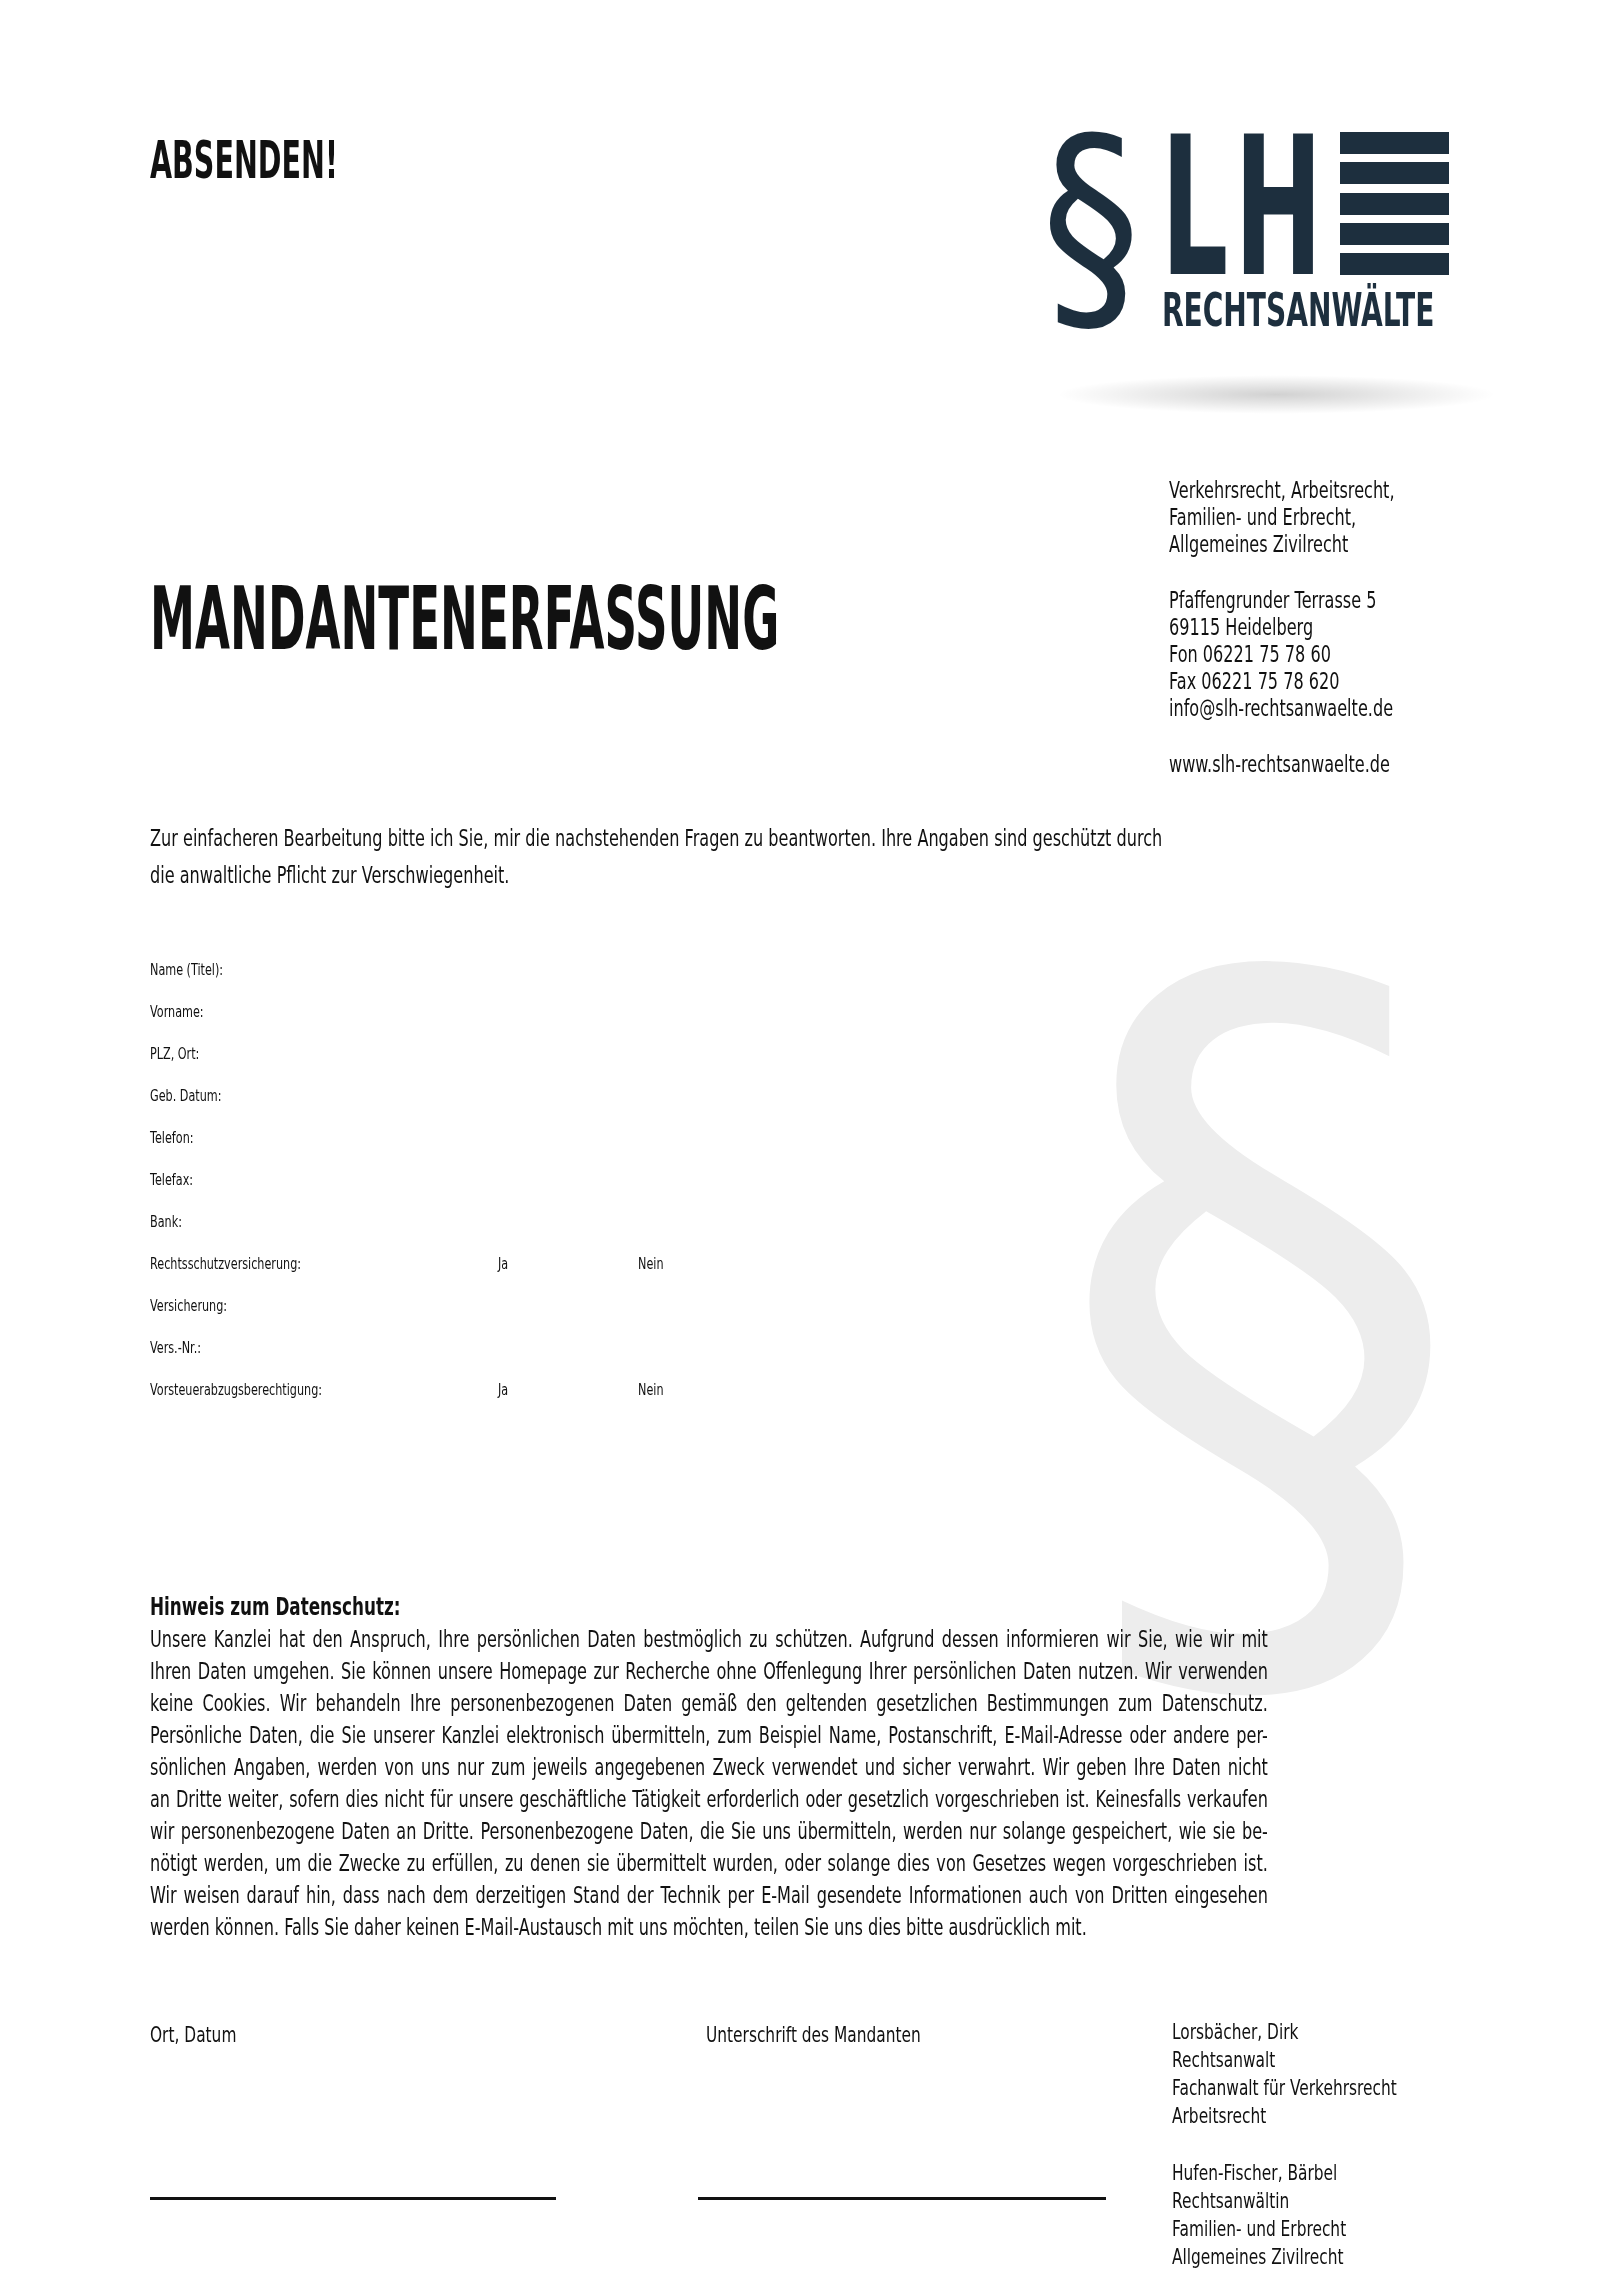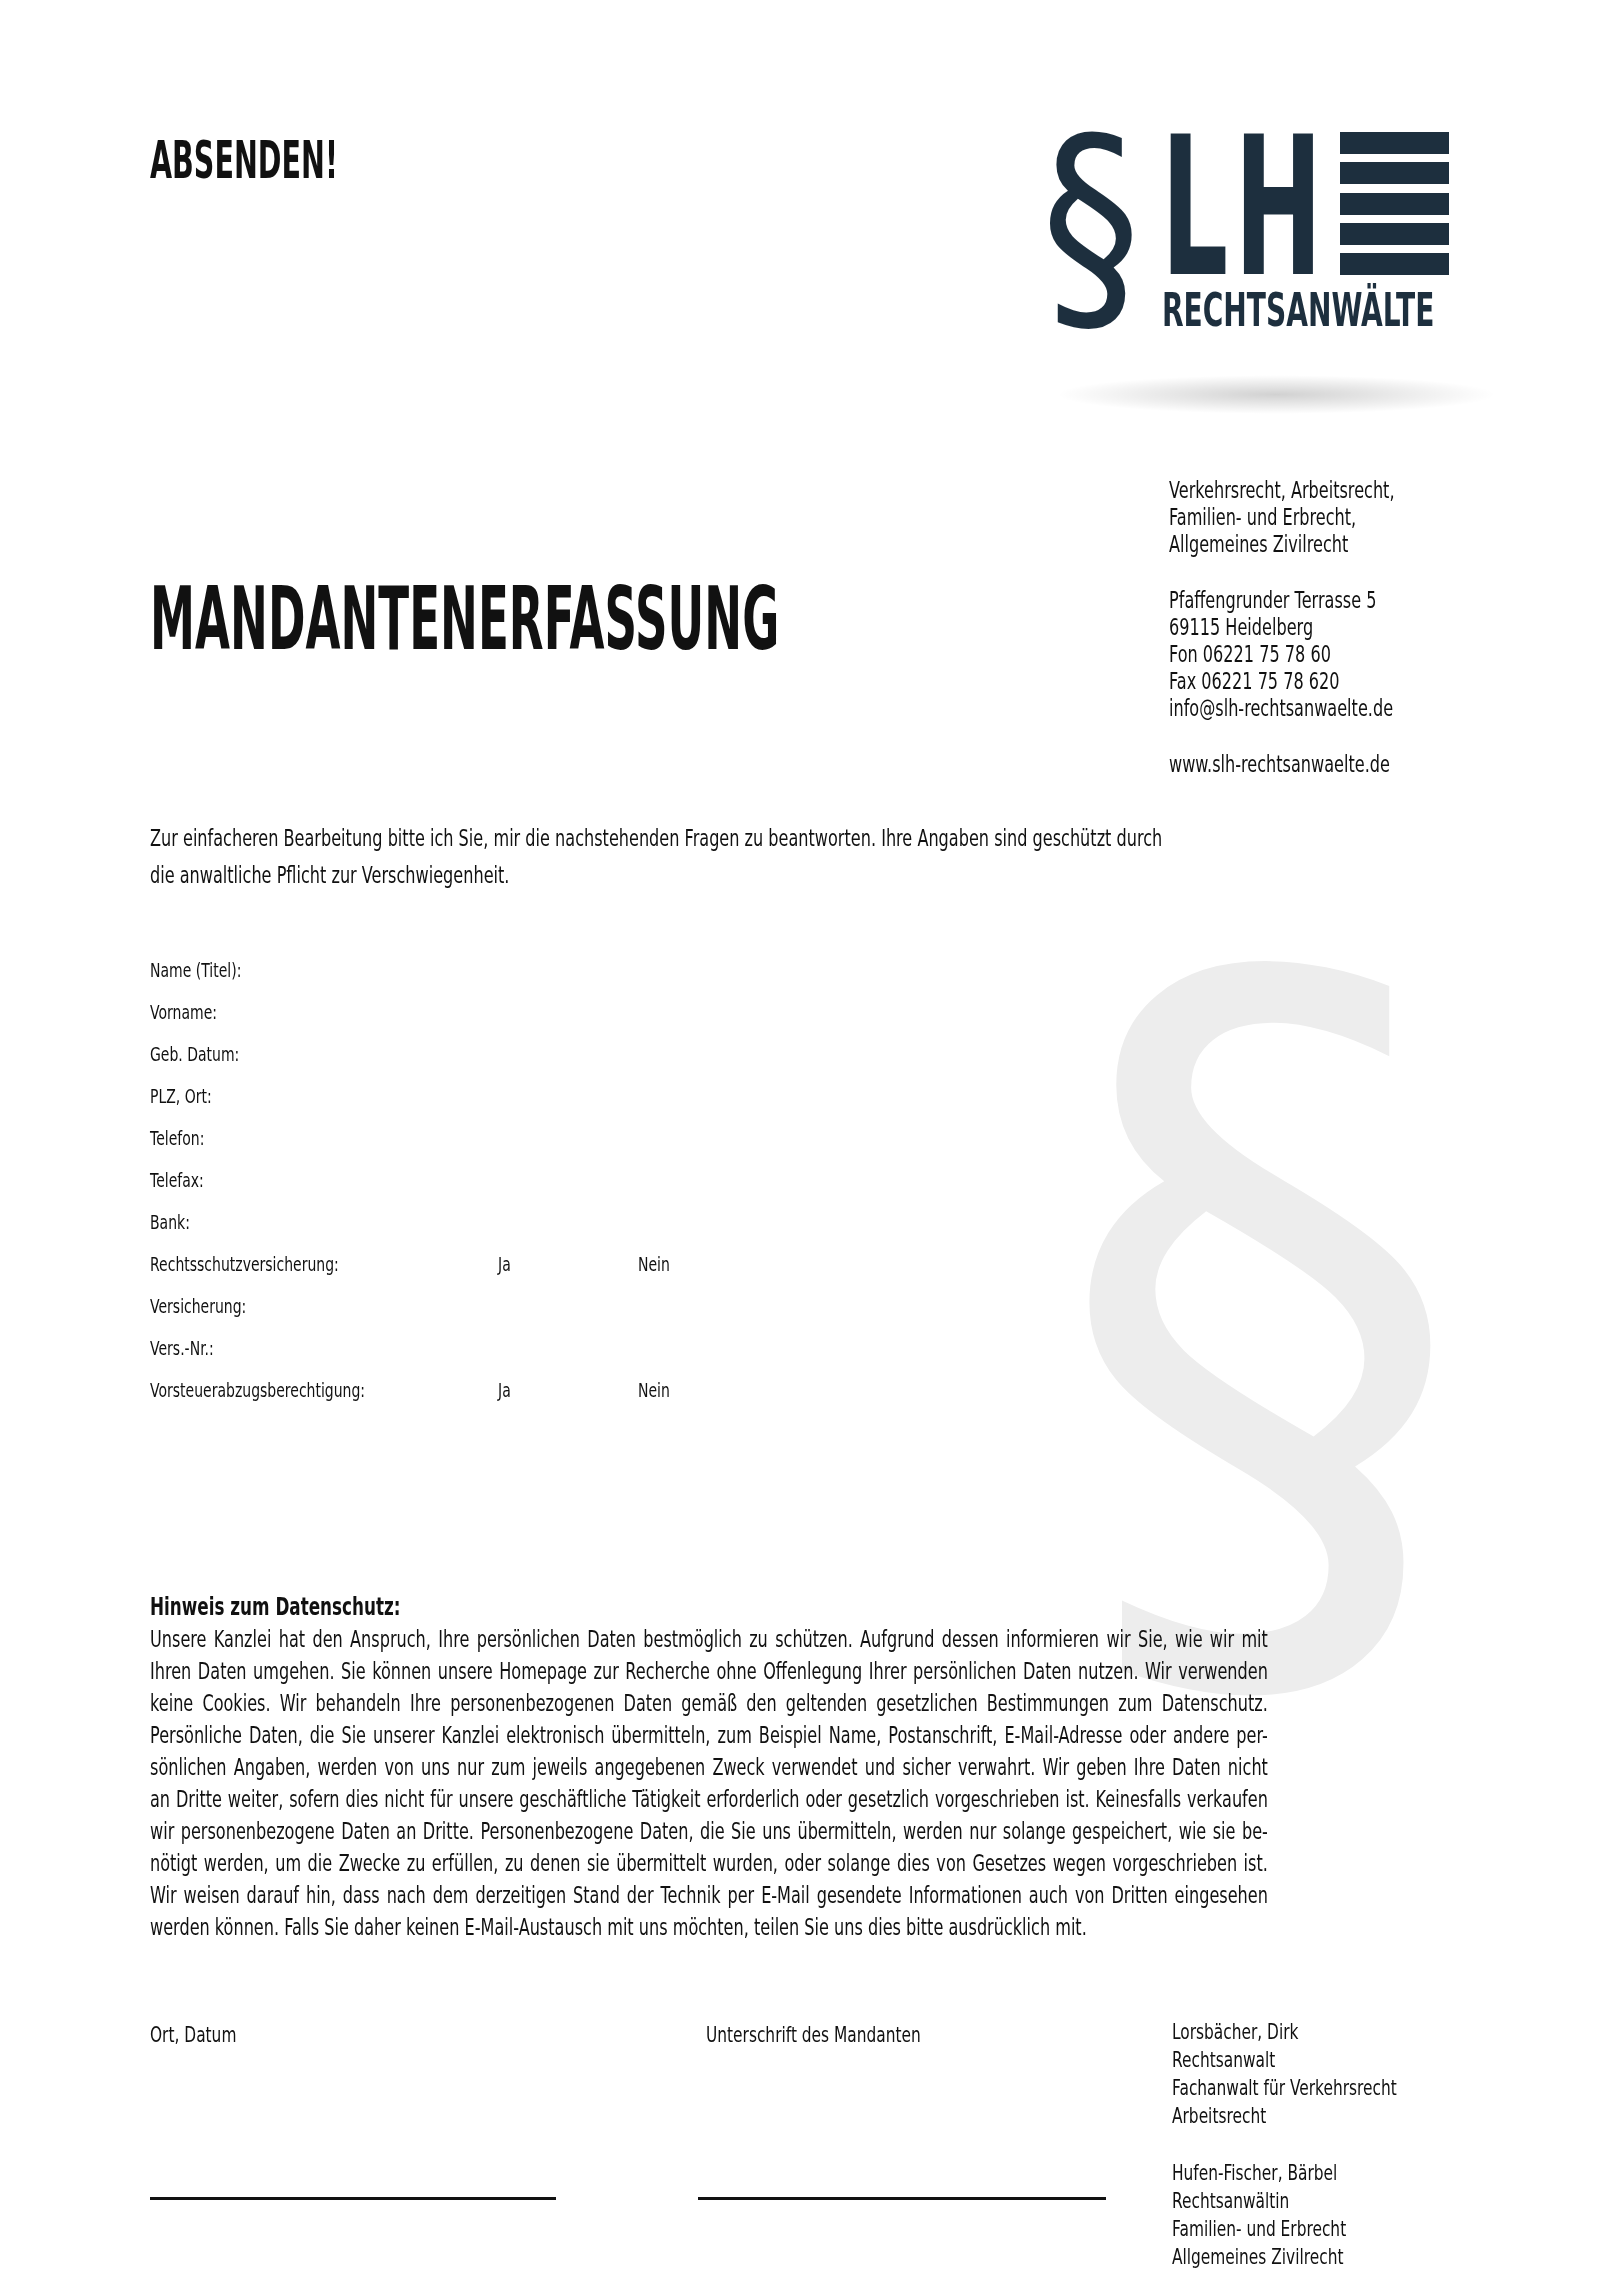--- a/index.html
+++ b/index.html
@@ -38,21 +38,21 @@
   .title{left:150px;top:576px;font-size:87px;line-height:1;font-weight:bold;
          transform:scaleX(0.52);transform-origin:0 0;white-space:nowrap;margin:0;}
 
   
   .intro{left:150px;top:820px;font-size:23px;line-height:37px;width:1597px;
          transform:scaleX(0.7);transform-origin:0 0;}
   .intro div{white-space:nowrap;}
 
   
   .form{left:150px;top:949px;width:1311px;}
-  .form-row{position:relative;height:42px;line-height:42px;font-size:20px;}
+  .form-row{position:relative;height:42px;line-height:42px;font-size:16px;}
   .lbl{display:inline-block;transform:scaleX(0.7);transform-origin:0 50%;white-space:nowrap;}
   .yn{position:absolute;top:0;transform:scaleX(0.7);transform-origin:0 50%;cursor:pointer;}
   .yes{left:348px;} .no{left:488px;}
   .fill{position:absolute;left:351px;top:4.6px;width:904px;height:35px;cursor:text;}
 
   
   .privacy{left:150px;top:1591px;font-size:23px;line-height:32px;width:1597px;
            transform:scaleX(0.7);transform-origin:0 0;}
   .ph{font-size:24px;font-weight:bold;white-space:nowrap;}
   .bline{white-space:nowrap;height:32px;overflow:visible;}
@@ -112,22 +112,22 @@
   <h1 class="abs title">MANDANTENERFASSUNG</h1>
 
   <div class="abs intro">
     <div>Zur einfacheren Bearbeitung bitte ich Sie, mir die nachstehenden Fragen zu beantworten. Ihre Angaben sind geschützt durch</div>
     <div>die anwaltliche Pflicht zur Verschwiegenheit.</div>
   </div>
 
   <div class="abs form" id="form-rows">
       <div class="form-row"><div class="lbl">Name (Titel):</div><div class="fill"></div></div>
       <div class="form-row"><div class="lbl">Vorname:</div><div class="fill"></div></div>
+      <div class="form-row"><div class="lbl">PLZ, Ort:</div><div class="fill"></div></div>
       <div class="form-row"><div class="lbl">Geb. Datum:</div><div class="fill"></div></div>
-      <div class="form-row"><div class="lbl">PLZ, Ort:</div><div class="fill"></div></div>
       <div class="form-row"><div class="lbl">Telefon:</div><div class="fill"></div></div>
       <div class="form-row"><div class="lbl">Telefax:</div><div class="fill"></div></div>
       <div class="form-row"><div class="lbl">Bank:</div><div class="fill"></div></div>
       <div class="form-row"><div class="lbl">Rechtsschutzversicherung:</div><div class="yn yes">Ja</div><div class="yn no">Nein</div></div>
       <div class="form-row"><div class="lbl">Versicherung:</div><div class="fill"></div></div>
       <div class="form-row"><div class="lbl">Vers.-Nr.:</div><div class="fill"></div></div>
       <div class="form-row"><div class="lbl">Vorsteuerabzugsberechtigung:</div><div class="yn yes">Ja</div><div class="yn no">Nein</div></div>
     </div>
 
   <div class="abs privacy">

